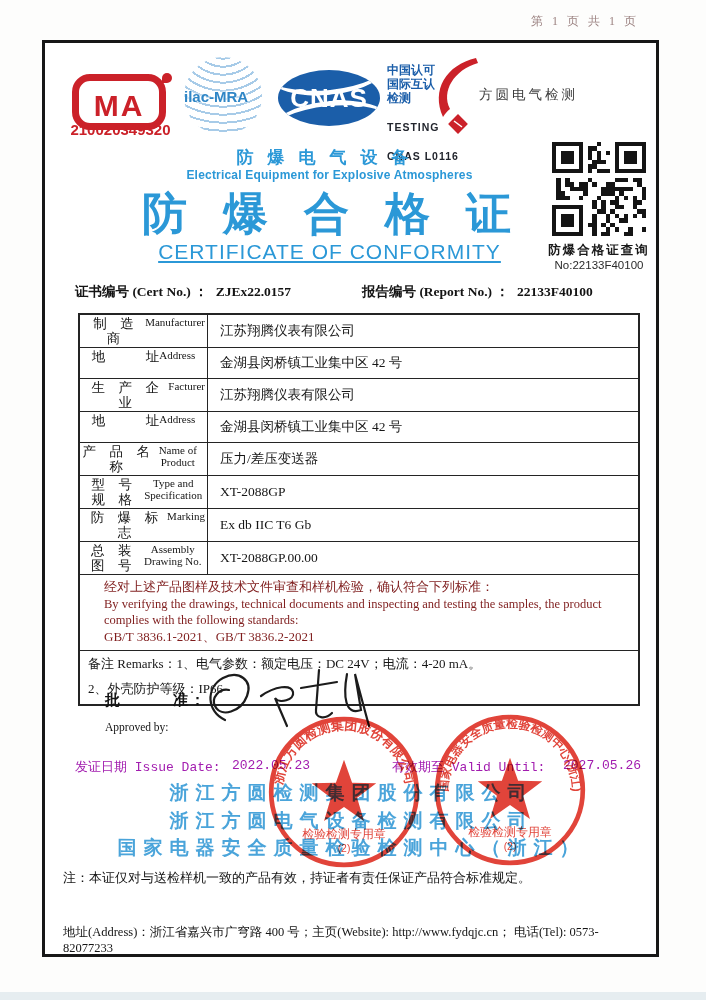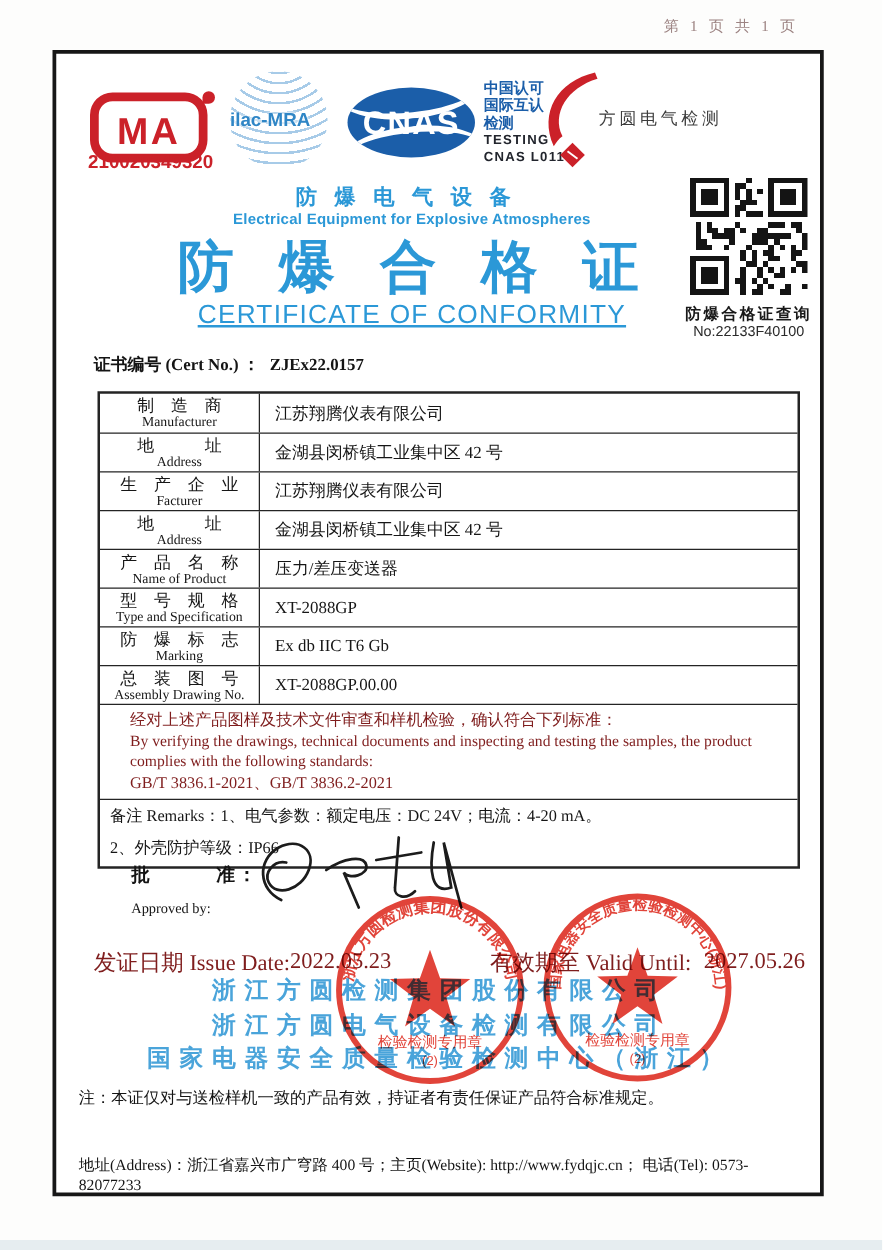--- a/index.html
+++ b/index.html
@@ -33,21 +33,21 @@
   .cnas-globe { position:absolute; left:278px; top:70px; width:102px; height:56px; border-radius:50%;
           background:#1b5ea9; display:flex; align-items:center; justify-content:center; overflow:hidden; }
   .cnas-globe::before { content:""; position:absolute; left:-10px; top:-26px; width:120px; height:46px;
           border-radius:50%; border-bottom:5px solid #fff; transform:rotate(-6deg); }
   .cnas-globe::after { content:""; position:absolute; left:-8px; bottom:-26px; width:120px; height:46px;
           border-radius:50%; border-top:5px solid #fff; transform:rotate(-6deg); }
   .cnas-text { font-family:"Liberation Sans",sans-serif; font-weight:bold; font-size:26px;
                color:#fff; letter-spacing:1px; }
   .cnas-side { position:absolute; left:387px; top:63px; font-family:"Liberation Sans",sans-serif; }
   .cnas-side .cn { display:block; font-size:12px; font-weight:bold; color:#1b5ea9; line-height:14px; }
-  .cnas-side .en { display:block; font-size:10.5px; font-weight:bold; color:#22252d; line-height:13px; margin-top:1px; letter-spacing:1px;}
+  .cnas-side .en { display:block; font-size:10.5px; font-weight:bold; color:#22252d; line-height:13px; margin-top:16px; letter-spacing:1px;}
 
   .fy-swoosh { position:absolute; left:430px; top:55px; }
   .fy-text { position:absolute; left:479px; top:86px; font-size:13.5px; color:#3d3d3d; letter-spacing:3px; }
 
   
   .hdr { position:absolute; left:42px; width:575px; text-align:center;
          font-family:"Liberation Sans",sans-serif; color:#2b98d7; }
   .hdr-cn-sm { top:146px; font-size:17px; font-weight:bold; letter-spacing:14px; }
   .hdr-en-sm { top:168px; font-size:12px; font-weight:bold; letter-spacing:0.2px; }
   .hdr-cn-lg { top:184px; font-size:45px; font-weight:bold; letter-spacing:36px; text-indent:30px; }
@@ -60,36 +60,36 @@
 
   
   .cert-line { position:absolute; top:283px; font-size:13.5px; font-weight:bold; color:#141414; }
   .cl-1 { left:75px; } .cl-2 { left:362px; }
   .cert-line .val { font-weight:bold; margin-left:8px; }
 
   
   .ctable { position:absolute; left:78px; top:313px; width:562px; border:2px solid #242424; background:#fff; }
   .trow { display:flex; border-top:1.5px solid #242424; min-height:31px; }
   .trow:first-child { border-top:none; }
-  .tlabel { width:128px; border-right:1.5px solid #242424; display:flex; flex-direction:column;
+  .tlabel { width:128px; border-right:1.5px solid #242424; display:flex; flex-direction:row;
             justify-content:center; padding:1px 2px; text-align:center; }
   .tlabel .cn { font-size:13.5px; line-height:15px; color:#161616; }
   .tlabel .en { font-size:11px; line-height:12px; color:#161616; }
   .tval { flex:1; display:flex; align-items:center; padding-left:12px; font-size:13.5px; color:#161616; }
   .tfull { padding:4px 8px 5px 24px; font-size:13px; line-height:16.5px; color:#7f1d1d; }
   .tfull .std-en { font-size:12.5px; }
   .trem { padding:4px 8px 6px 8px; font-size:13px; color:#161616; }
   .trem .r2 { margin-top:7px; }
 
   
   .approve { position:absolute; left:105px; top:691px; }
   .approve .cn { font-size:15px; letter-spacing:2px; color:#141414;font-weight:bold; }
   .approve .en { font-size:11.5px; color:#141414; margin-top:11px; }
   .sig { position:absolute; left:195px; top:662px; }
-  .dates { position:absolute; top:758px; font-size:18px; color:#7f1d1d; }
+  .dates { position:absolute; top:758px; font-size:13px; color:#a21caf;font-family:Liberation Mono, monospace; }
   .d-issue-l { left:75px; } .d-issue-v { left:232px; }
   .d-valid-l { left:392px; } .d-valid-v { left:563px; }
 
   
   .companies { position:absolute; left:45px; top:779px; width:613px; text-align:center;
                font-family:"Liberation Sans",sans-serif; font-weight:bold; font-size:19px;
                letter-spacing:7px; color:#4aa4da; line-height:27.5px; }
 
   
   .stamp { position:absolute; mix-blend-mode:multiply; opacity:0.88; }
@@ -265,20 +265,23 @@
           <rect x="17" y="20" width="1" height="1"></rect>
         </g>
     </svg>
     <div class="qr-cap">防爆合格证查询</div>
     <div class="qr-no">No:22133F40100</div>
   </div>
 
   <div class="cert-line cl-1">
     <span>证书编号 (Cert No.) ：</span><span class="val">ZJEx22.0157</span>
   </div>
+  <div class="cert-line cl-2">
+    <span>报告编号 (Report No.) ：</span><span class="val">22133F40100</span>
+  </div>
 
   <div class="ctable">
     <div class="trow">
       <div class="tlabel">
         <span class="cn">制　造　商</span>
         <span class="en">Manufacturer</span>
       </div>
       <div class="tval">江苏翔腾仪表有限公司</div>
     </div>
     <div class="trow">

